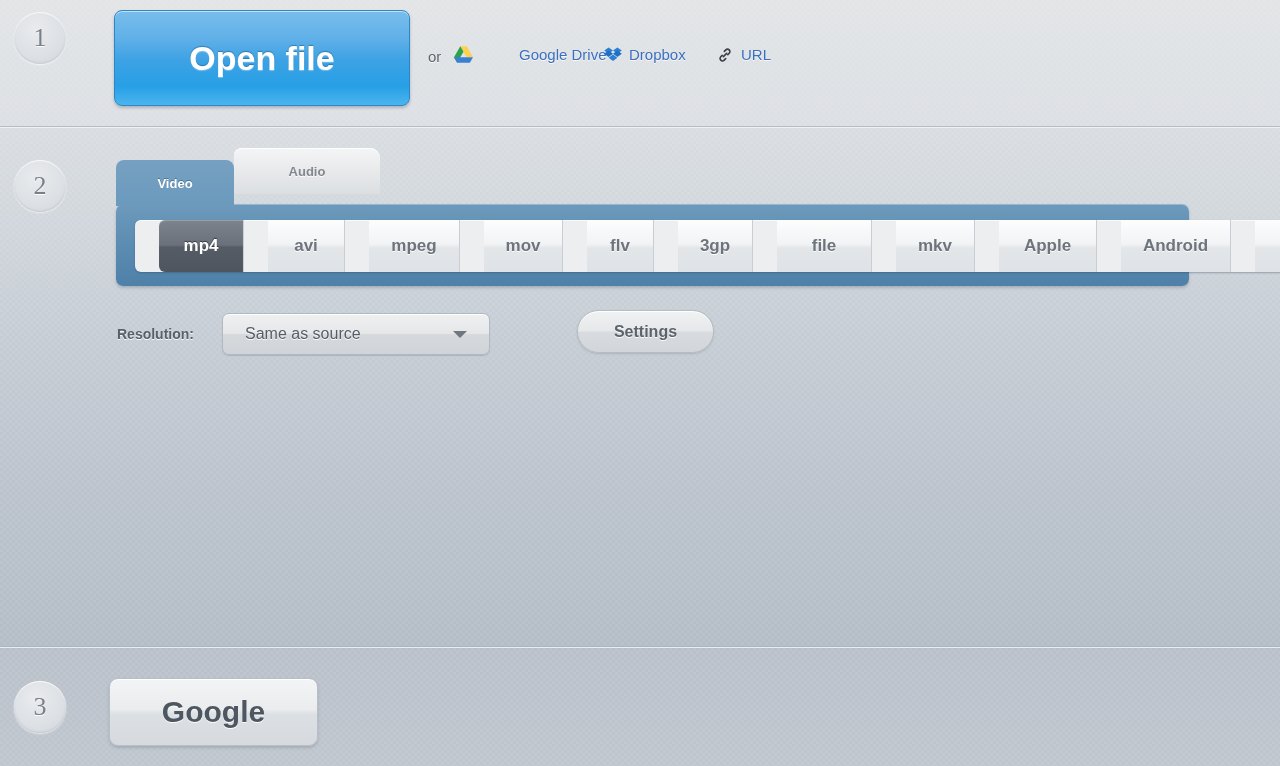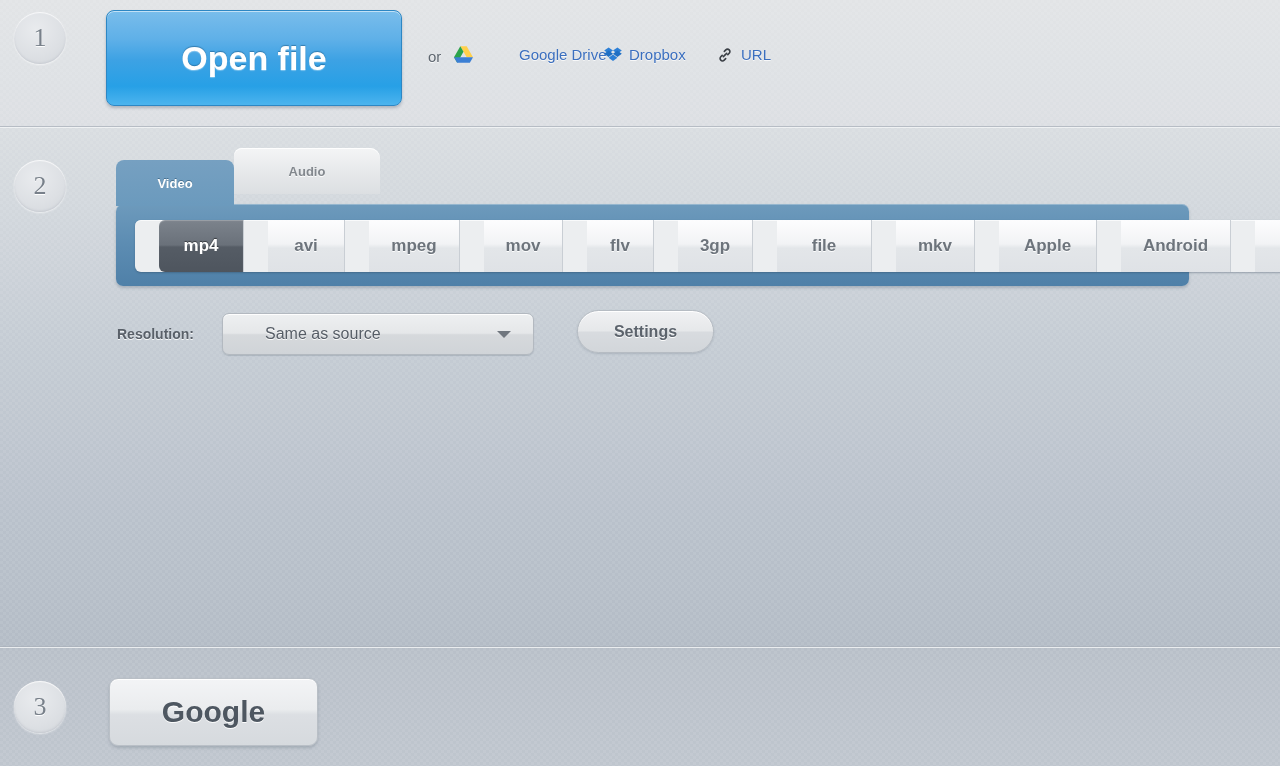--- a/index.html
+++ b/index.html
@@ -70,21 +70,21 @@
     font-family: "Liberation Serif", serif;
     text-shadow: 0 1px 0 rgba(255,255,255,0.95);
   }
   #step-1-circle { left: 14px; top: 12px; }
   #step-2-circle { left: 14px; top: 160px; }
   #step-3-circle { left: 14px; top: 681px; }
 
   
   .open-file-btn {
     position: absolute;
-    left: 106px;
+    left: 114px;
     top: 10px;
     width: 296px;
     height: 96px;
     border-radius: 8px;
     border: 1px solid #2d87c4;
     background: linear-gradient(to bottom, #79bdeb 0%, #5fb0e8 30%, #3da2e4 52%, #27a0e6 80%, #4cb4ee 100%);
     box-shadow:
       inset 0 1px 0 rgba(255,255,255,0.55),
       0 2px 3px rgba(80,95,115,0.35);
     color: #ffffff;
@@ -227,31 +227,30 @@
     top: 326px;
     font-size: 14px;
     font-weight: bold;
     color: #596069;
     text-shadow: 0 1px 0 rgba(255,255,255,0.85);
   }
   .res-select {
     position: absolute;
     left: 222px;
     top: 313px;
-    width: 312px;
+    width: 268px;
     height: 42px;
     border-radius: 7px;
     border: 1px solid #b3b9c0;
     background: linear-gradient(to bottom, #eef0f1 0%, #e5e7e9 48%, #d6d9dc 52%, #d0d4d8 100%);
     box-shadow: inset 0 1px 0 rgba(255,255,255,0.9), 0 1px 1px rgba(110,122,136,0.3);
     display: flex;
     align-items: center;
     cursor: pointer;
     box-sizing: border-box;
-    padding-left: 20px;
   }
   .res-select .val {
     flex: 1;
     padding-left: 22px;
     font-size: 16px;
     color: #565d66;
     text-shadow: 0 1px 0 rgba(255,255,255,0.9);
   }
   .caret-down {
     width: 0; height: 0;

